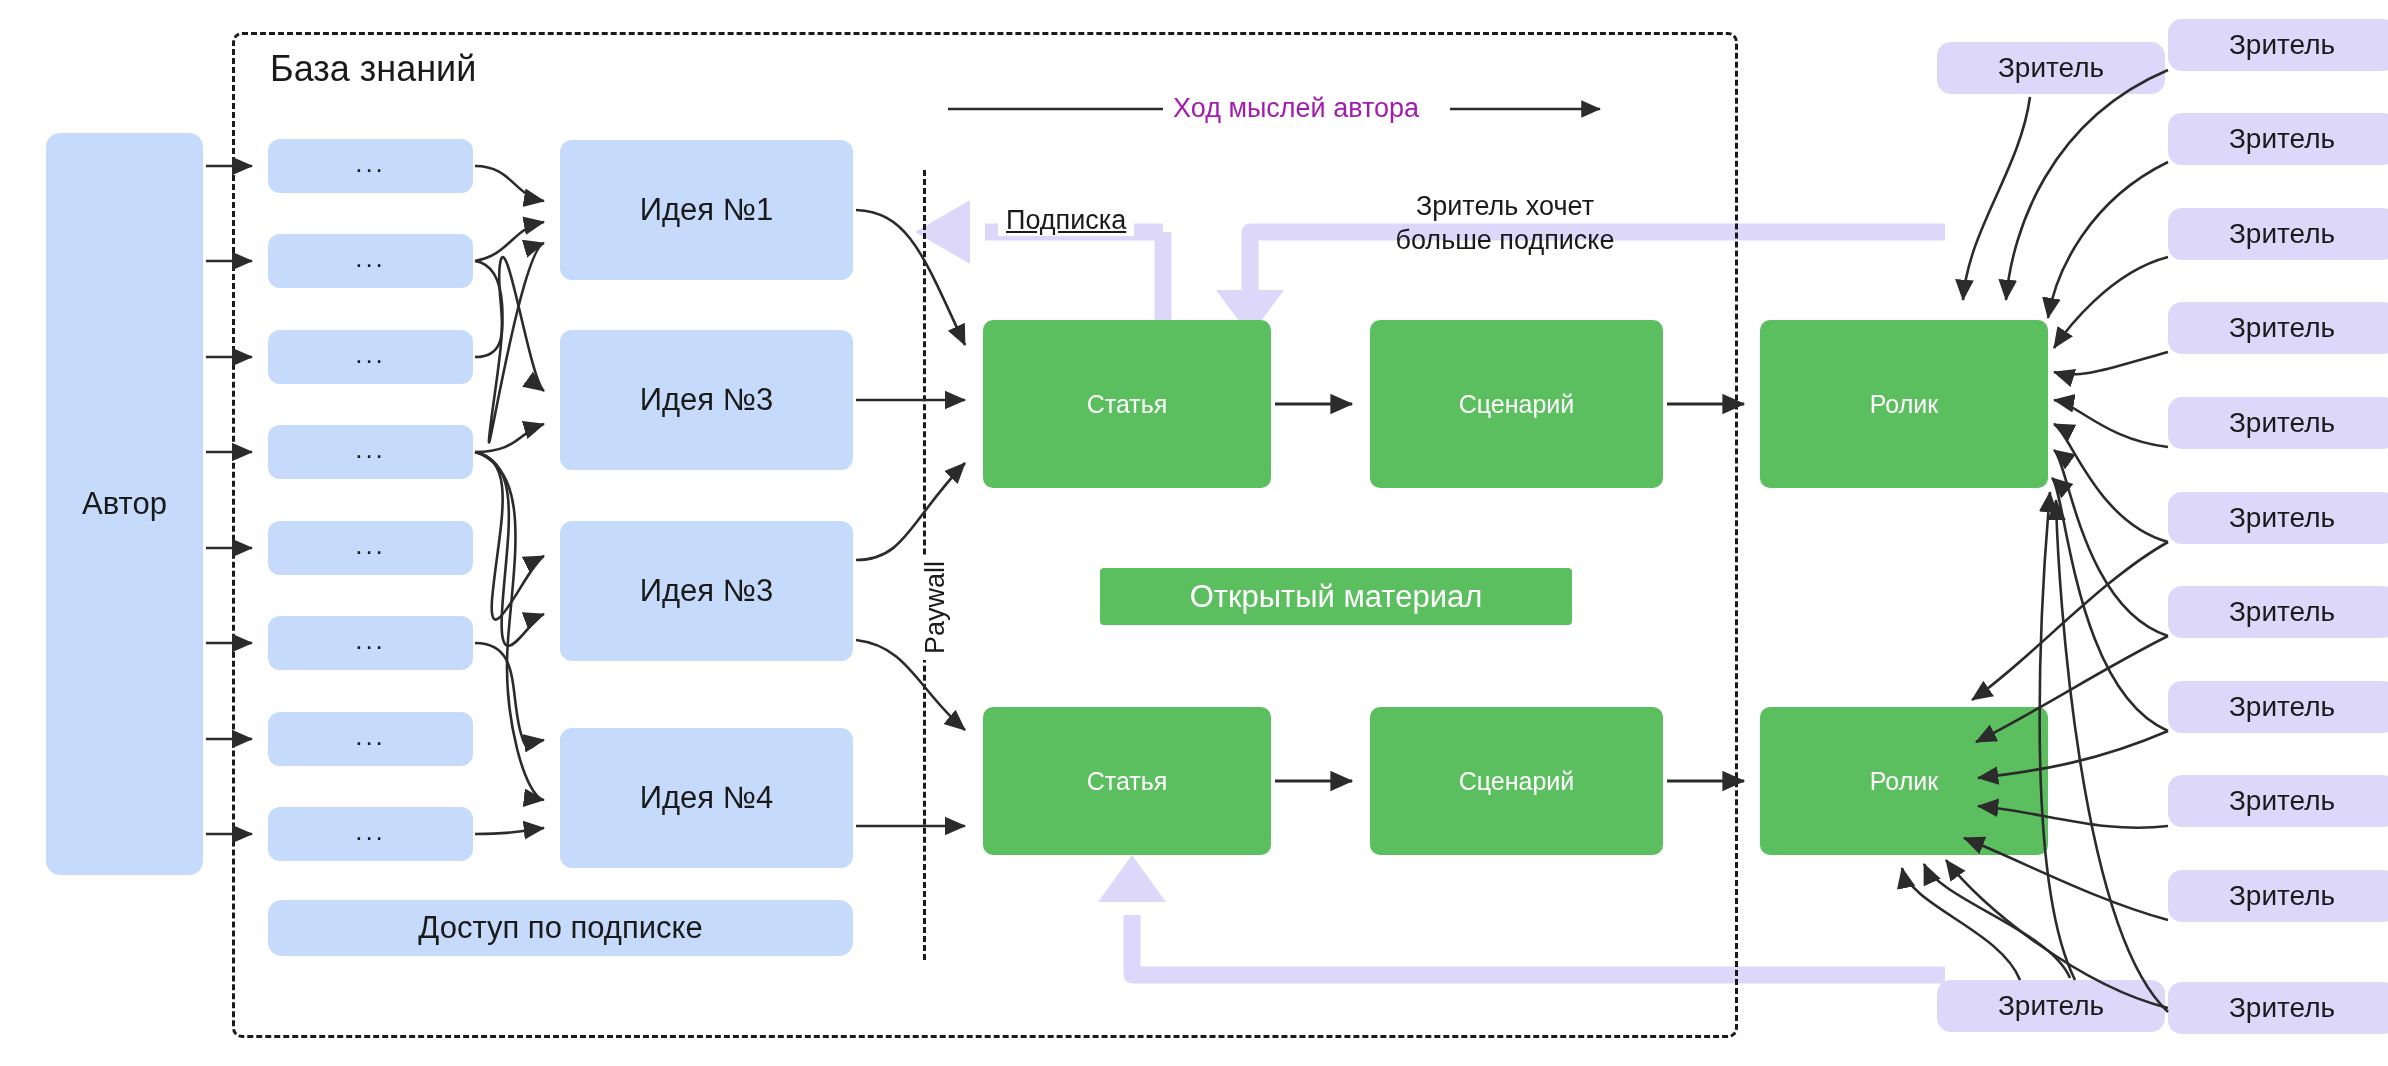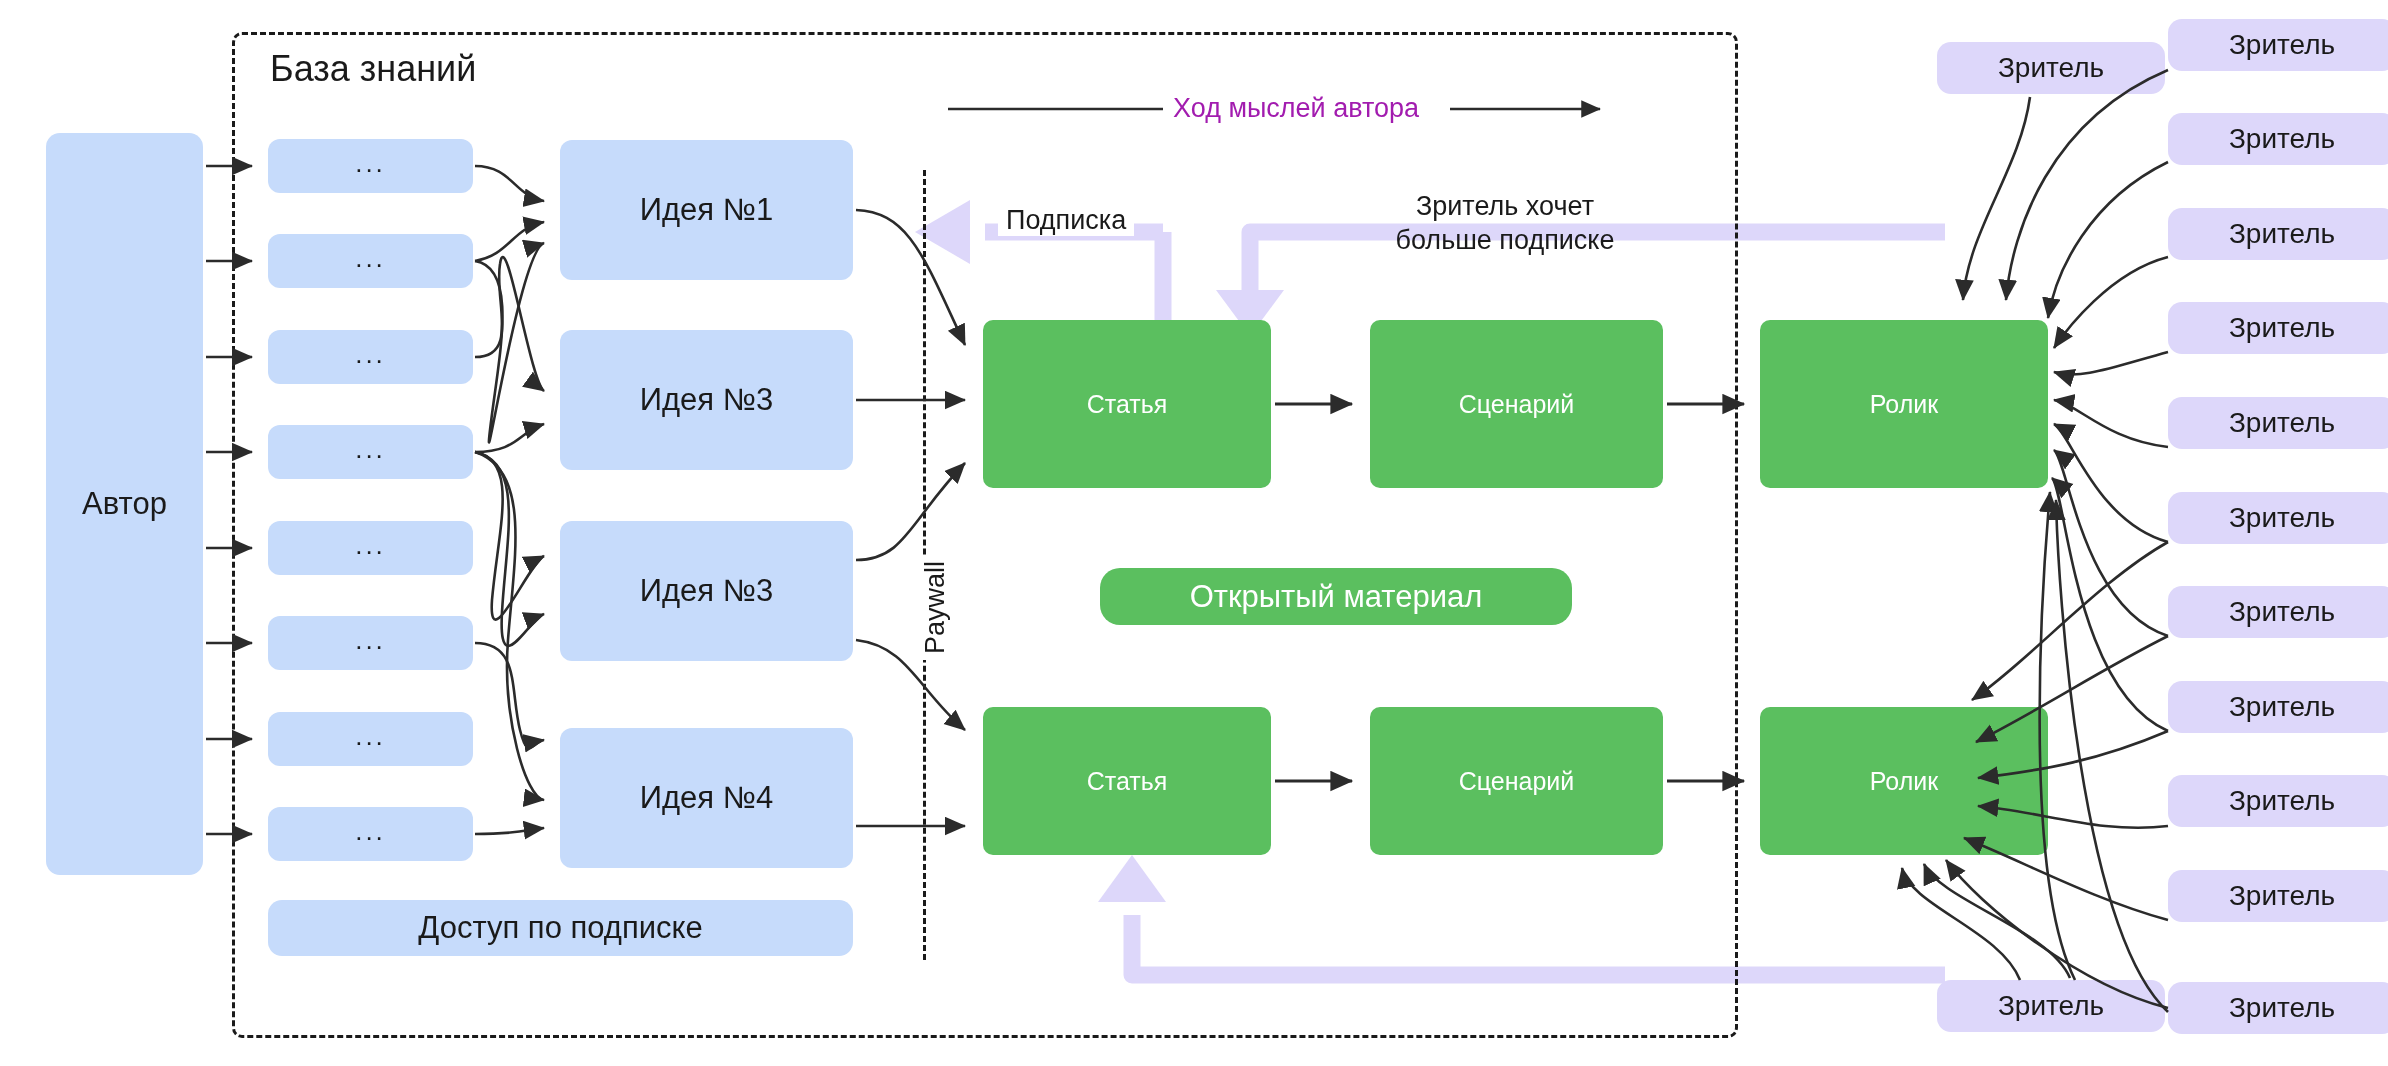--- a/index.html
+++ b/index.html
@@ -9,21 +9,21 @@
   svg.layer{position:absolute;left:0;top:0;width:2388px;height:1066px;overflow:visible;}
   .node{position:absolute;box-sizing:border-box;display:flex;align-items:center;
         justify-content:center;text-align:center;border-radius:12px;}
   .blue{background:#c6dbfb;color:#1a1a1a;}
   .green{background:#5bbf5f;color:#ffffff;}
   .purple{background:#ddd7fa;color:#1a1a1a;}
   .dots{font-size:26px;letter-spacing:3px;line-height:1;padding-bottom:6px;}
   .idea{font-size:31px;}
   .author{font-size:31px;border-radius:14px;}
   .greenbox{font-size:25px;border-radius:10px;}
-  .openmat{font-size:31px;border-radius:20px;}
+  .openmat{font-size:31px;border-radius:4px;}
   .subaccess{font-size:31px;border-radius:14px;}
   .viewer{font-size:28px;border-radius:14px;}
   .kb-title{position:absolute;font-size:36px;color:#1a1a1a;}
   .flow-label{position:absolute;font-size:27px;color:#a21caf;background:#ffffff;
               padding:0 10px;white-space:nowrap;}
   .flow-label2{position:absolute;font-size:27px;color:#1a1a1a;white-space:nowrap;
                text-align:center;line-height:1.25;}
   .paywall{position:absolute;font-size:27px;color:#1a1a1a;white-space:nowrap;
            transform:rotate(-90deg);transform-origin:left top;background:#ffffff;
            padding:2px 6px;}
@@ -92,21 +92,21 @@
   <div style="position:absolute;left:903px;top:170px;width:0;height:790px;
               border-left:3px dashed #1a1a1a;"></div>
   <div class="paywall" style="left:898px;top:660px;">Paywall</div>
 
   <svg class="layer" viewBox="0 0 2388 1066">
     <line x1="928" y1="109" x2="1150" y2="109" stroke="#2b2b2b" stroke-width="2.4"></line>
     <line x1="1430" y1="109" x2="1580" y2="109" stroke="#2b2b2b" stroke-width="2.4" marker-end="url(#arrowDarkSm)"></line>
   </svg>
   <div class="flow-label" style="left:1143px;top:93px;">Ход мыслей автора</div>
 
-  <div class="sublabel" style="left:978px;top:205px;">Подписка</div>
+  <div class="sublabel" style="left:978px;top:205px;text-decoration:underline;">Подписка</div>
 
   <div class="flow-label2" style="left:1350px;top:190px;width:270px;">
     <div>Зритель хочет</div>
     <div>больше подписке</div>
   </div>
 
   <div class="node green greenbox" style="left:963px;top:320px;width:288px;height:168px;">Статья</div>
   <div class="node green greenbox" style="left:1350px;top:320px;width:293px;height:168px;">Сценарий</div>
   <div class="node green greenbox" style="left:1740px;top:320px;width:288px;height:168px;">Ролик</div>
 

